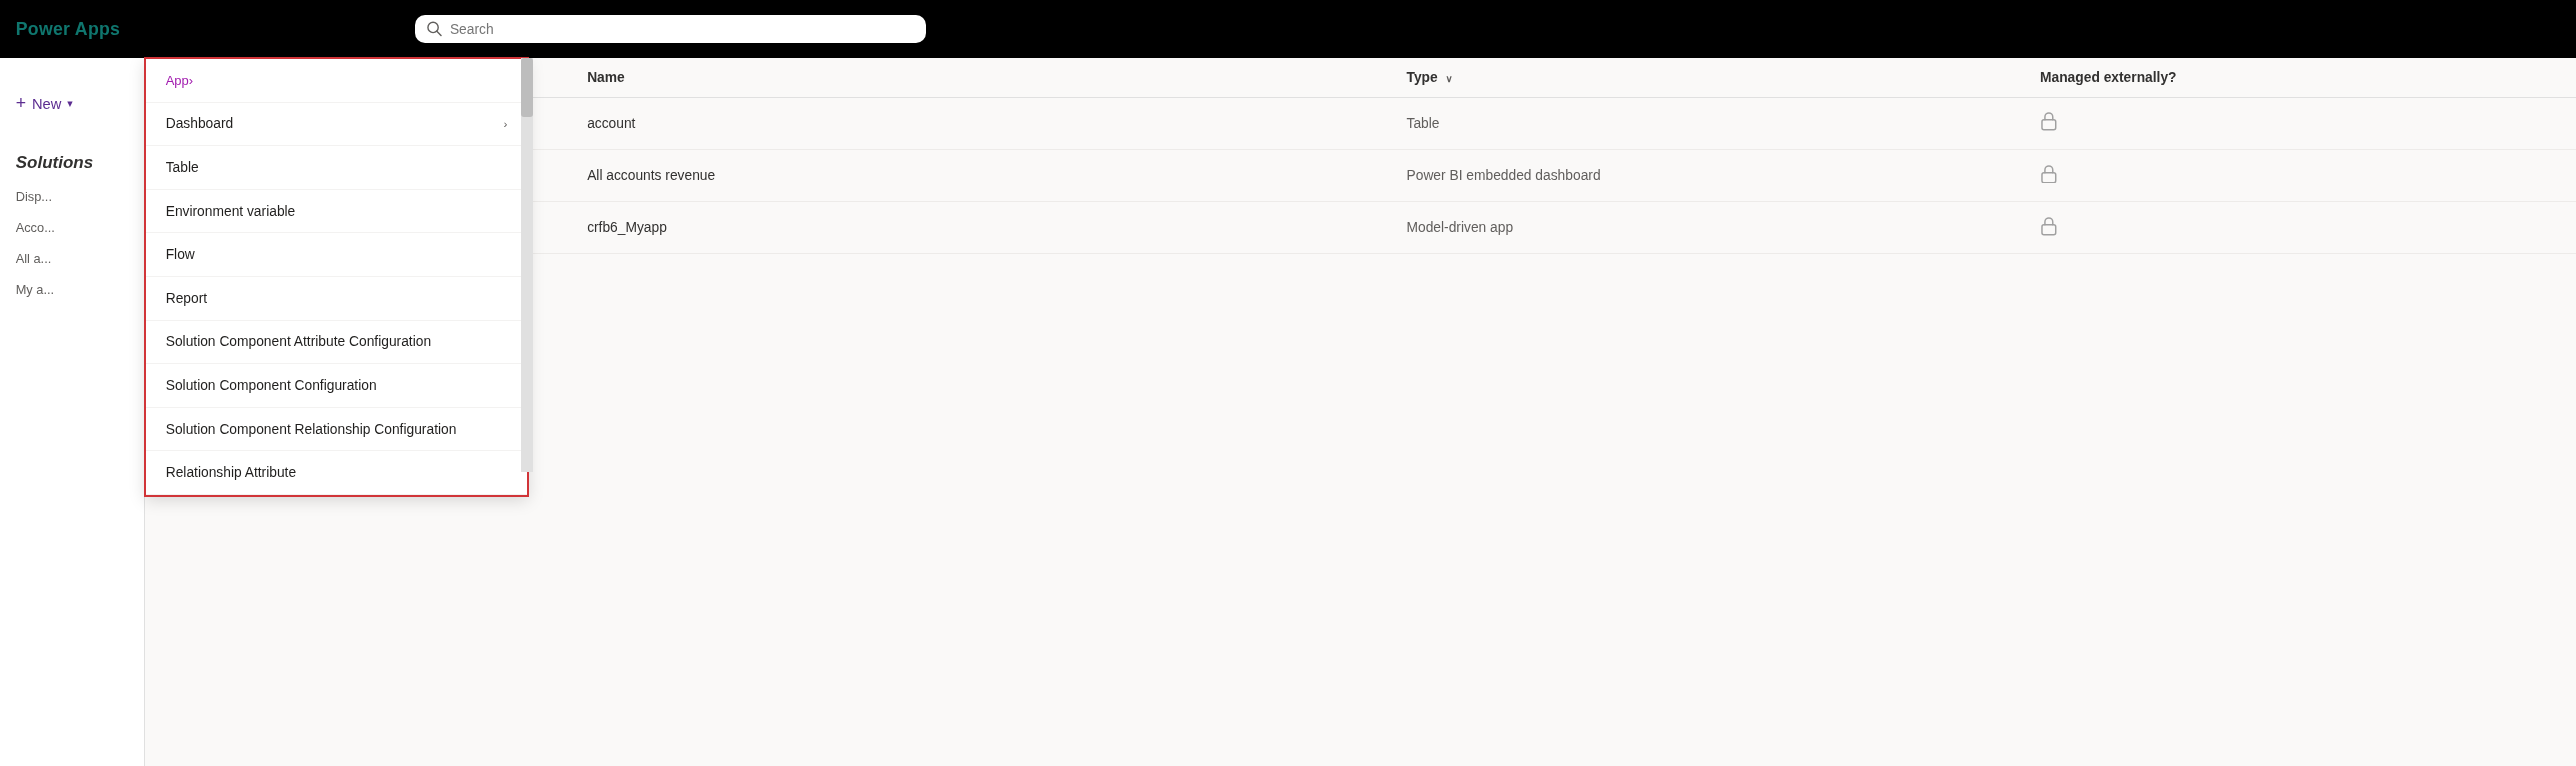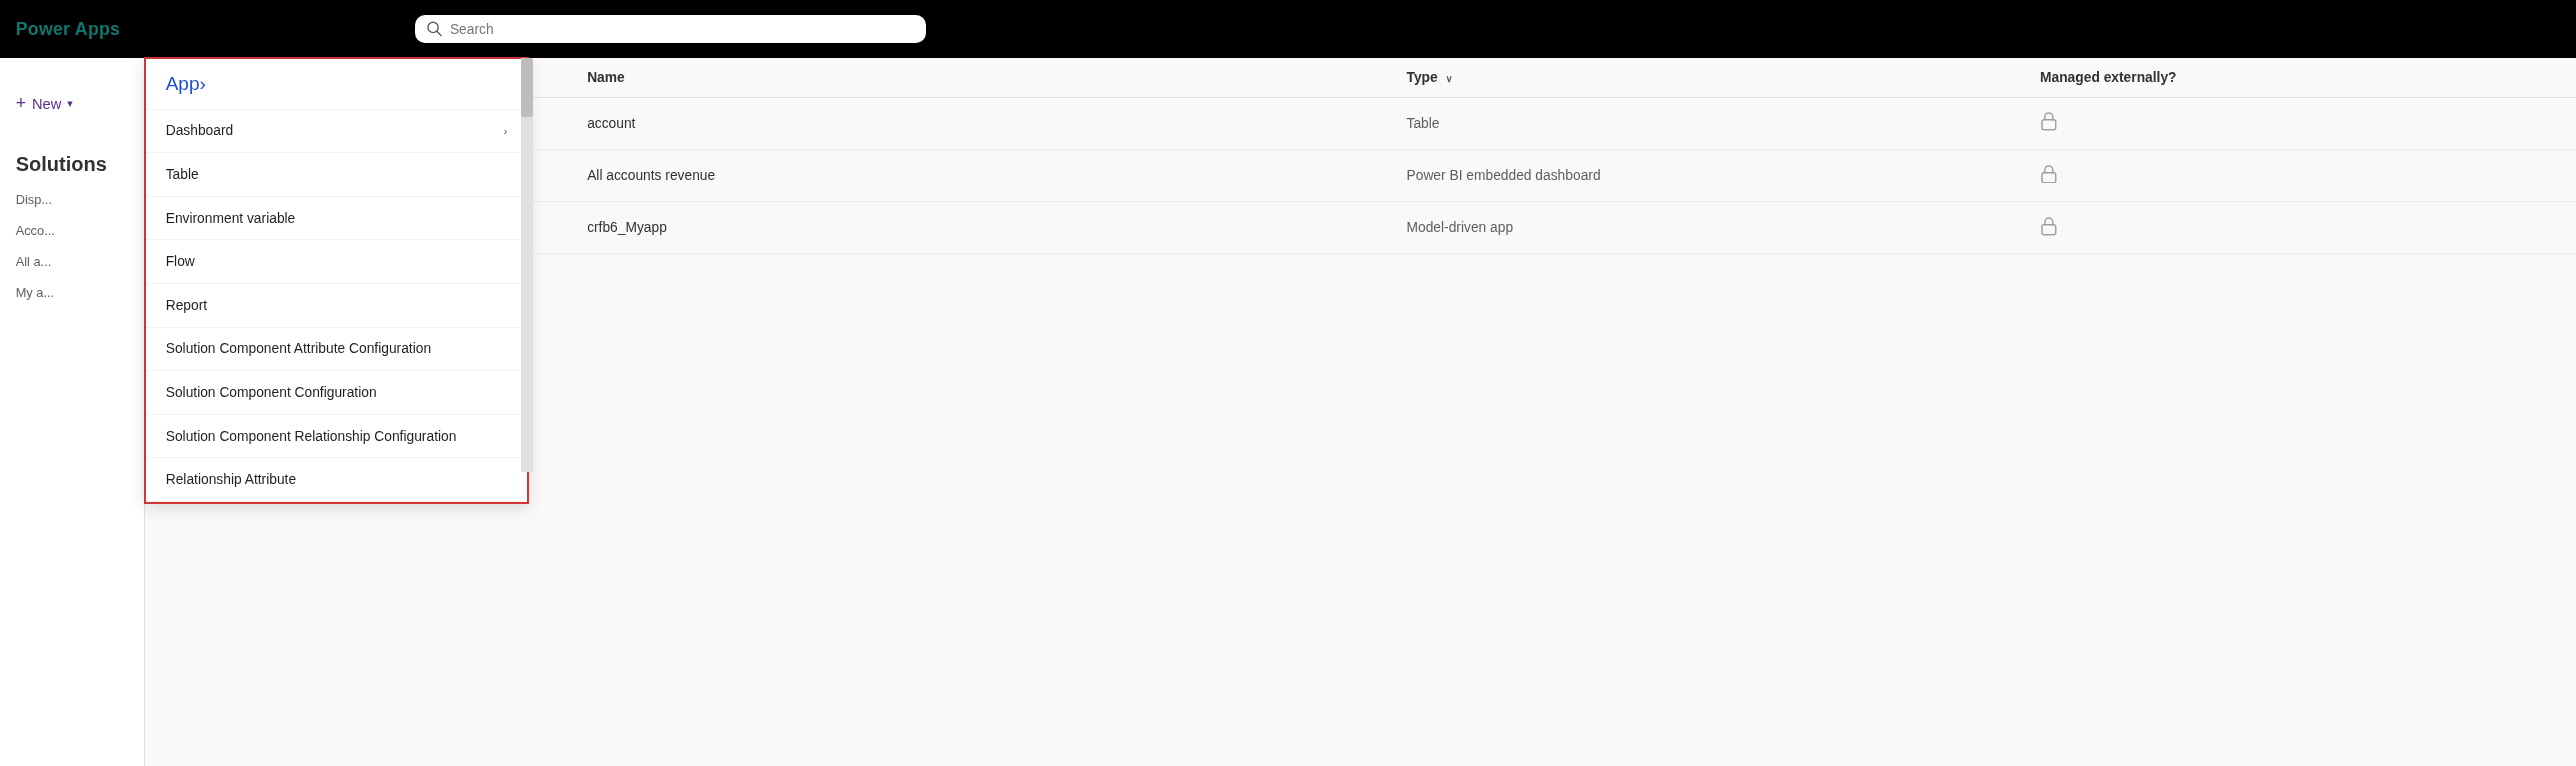--- a/index.html
+++ b/index.html
@@ -69,23 +69,24 @@
     .new-button .plus {
       font-size: 17.7px;
       color: #5c2d91;
     }
     .new-button .chevron {
       font-size: 10.8px;
       color: #5c2d91;
     }
     .sidebar-label {
       padding: 15.7px 15.7px 7.9px;
-      font-size: 20px;
+      font-size: 17px;
       font-weight: 600;
       color: #323130;
+      font-style: italic;
     }
     .sidebar-section {
       padding: 7.9px 15.7px;
       font-size: 12.8px;
       color: #605e5c;
     }
 
     
     .dropdown-menu {
       position: absolute;
@@ -110,22 +111,22 @@
       border-bottom: 1px solid #f3f2f1;
     }
     .menu-item.has-submenu .chevron-right {
       font-size: 11.8px;
       color: #605e5c;
     }
     .menu-item-app {
       display: flex;
       align-items: center;
       padding: 13.8px 19.7px;
-      font-size: 19px;
-      color: #1d4ed8;
+      font-size: 13px;
+      color: #a21caf;
       cursor: pointer;
       border-bottom: 1px solid #f3f2f1;
     }
     .scrollbar-area {
       position: absolute;
       left: 521px;
       top: 58px;
       width: 11.8px;
       height: 414px;
       background: #e0e0e0;

